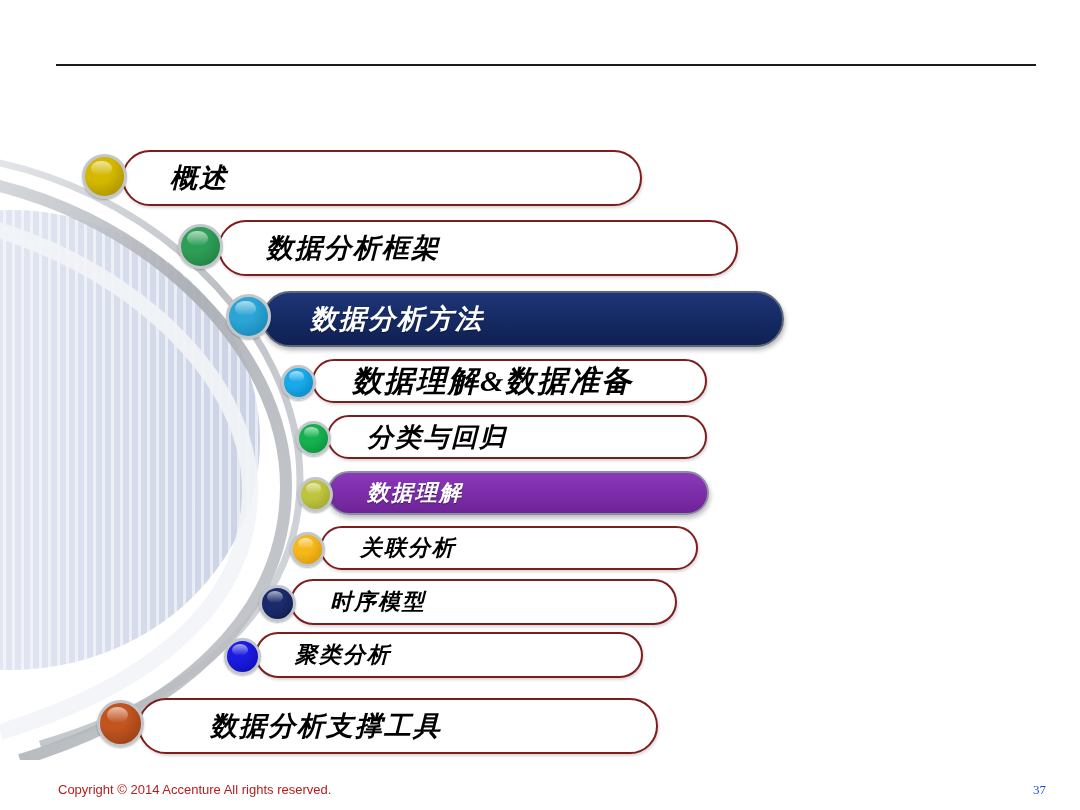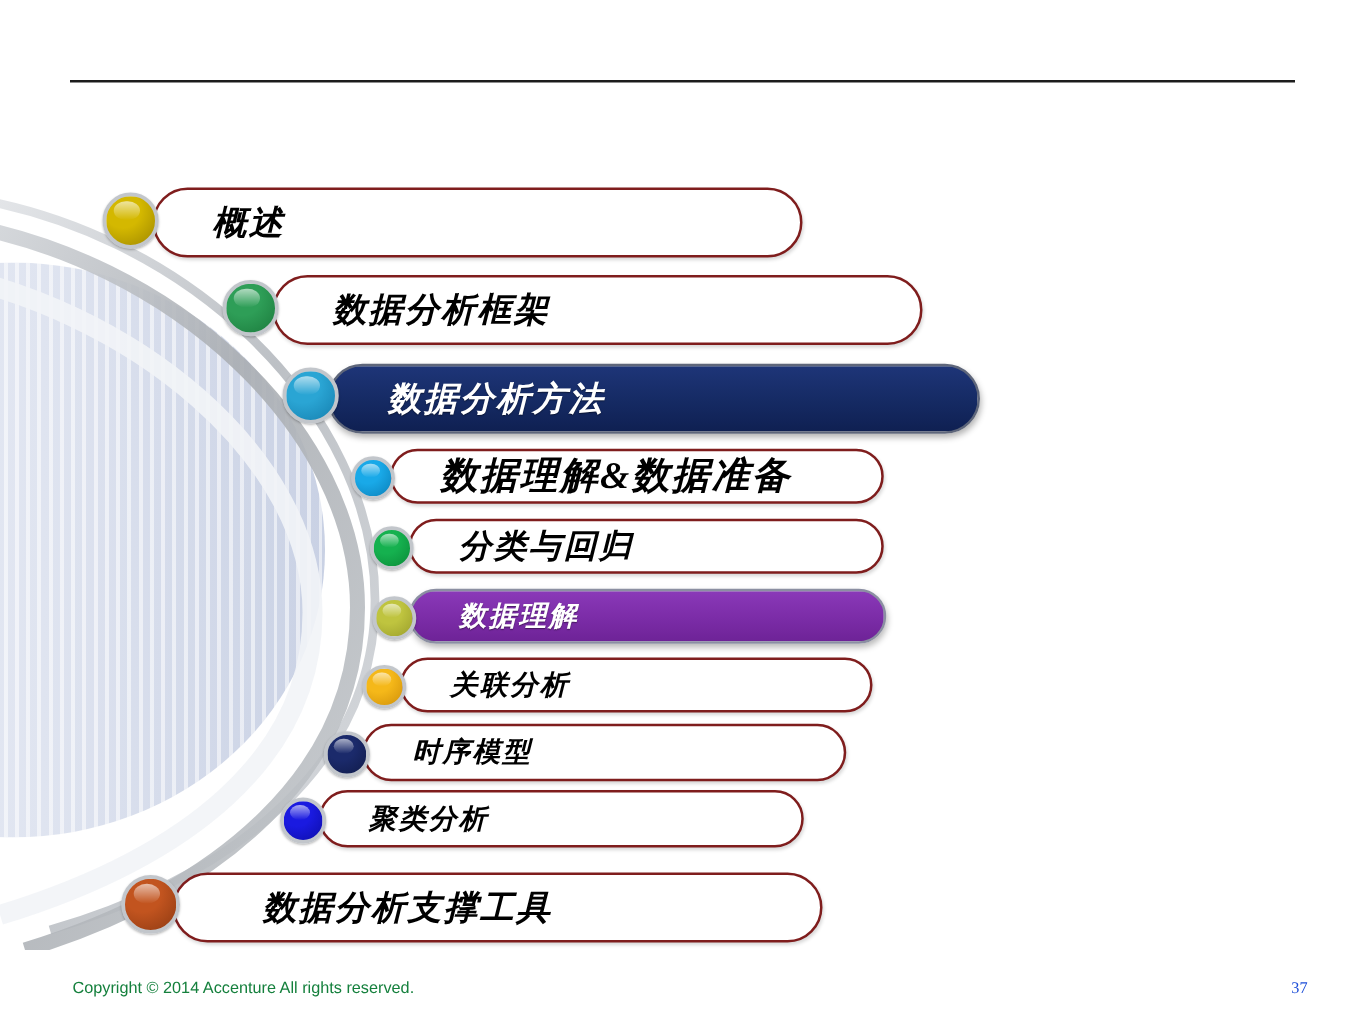--- a/index.html
+++ b/index.html
@@ -129,21 +129,21 @@
     pointer-events: none;
   }
 
   
   #footer-copy {
     position: absolute;
     left: 58px;
     top: 782px;
     font-family: "Liberation Sans", sans-serif;
     font-size: 13px;
-    color: #15803d;
+    color: #b91c1c;
     white-space: nowrap;
   }
   #footer-page {
     position: absolute;
     left: 1033px;
     top: 782px;
     font-family: Liberation Serif, serif;
     font-size: 13px;
     color: #1d4ed8;
   }

